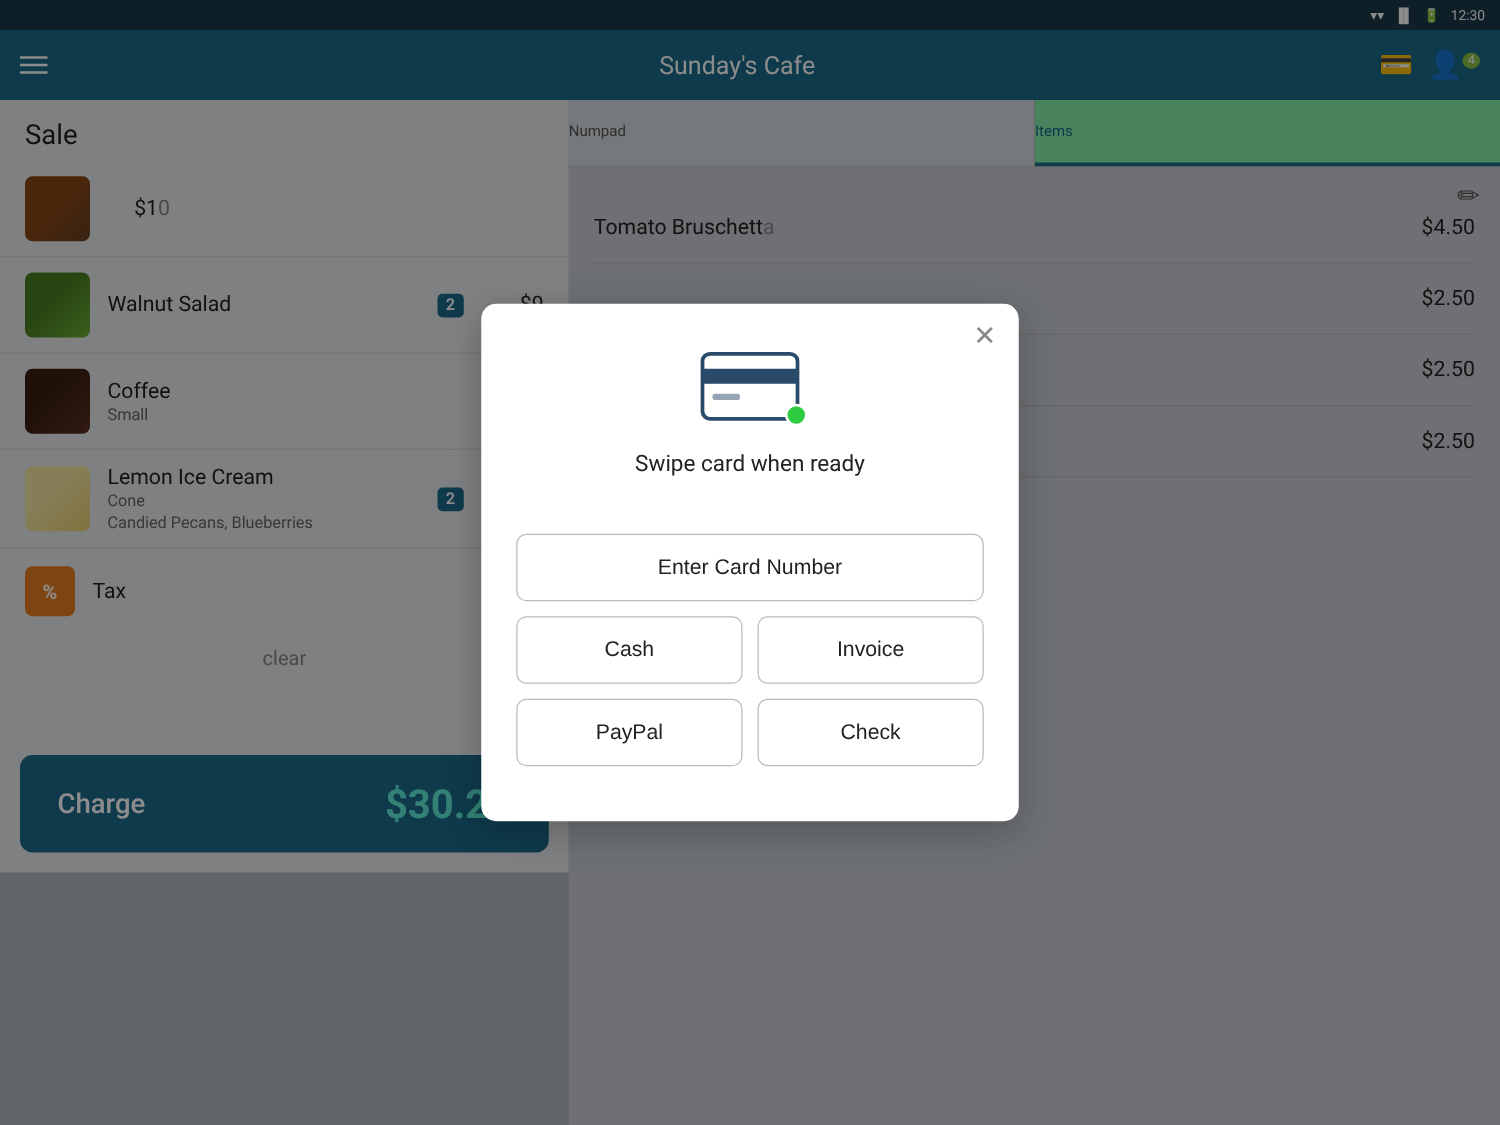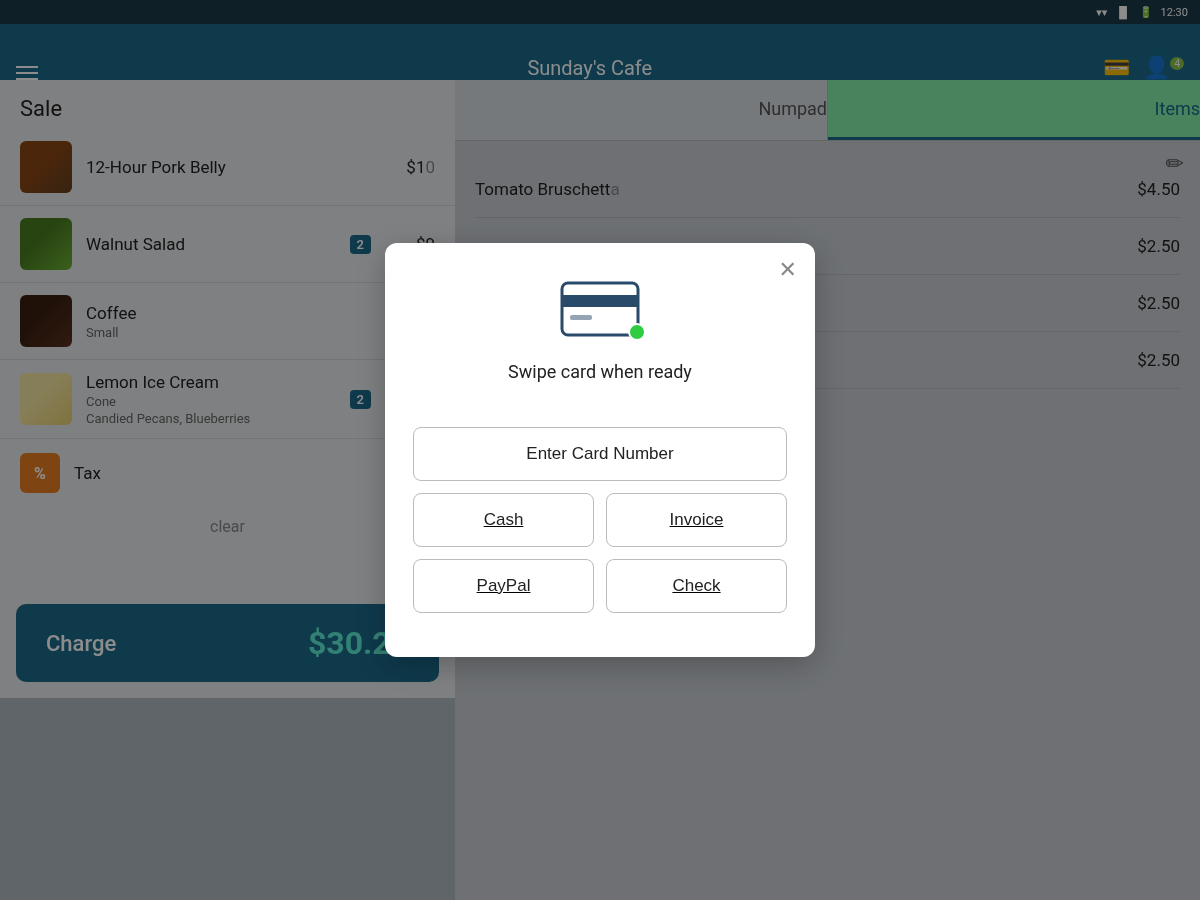--- a/index.html
+++ b/index.html
@@ -11,21 +11,21 @@
       background: #1a3a4a;
       display: flex; align-items: center; justify-content: flex-end;
       padding: 0 12px; gap: 8px;
     }
     .status-bar-icon { color: #fff; font-size: 11px; }
 
     
     .header {
       width: 100%; height: 56px;
       background: #1a6a8a;
-      display: flex; align-items: flex-end; justify-content: space-between;
+      display: flex; align-items: center; justify-content: space-between;
       padding: 0 16px;
       gap: 23px;
     }
     .header-title { color: #fff; font-size: 20px; font-weight: 400; text-align: center; flex: 1; }
     .header-left, .header-right { display: flex; align-items: center; gap: 16px; width: 60px; }
     .header-right { justify-content: flex-end; width: auto; gap: 12px; }
     .hamburger { display: flex; flex-direction: column; gap: 4px; cursor: pointer; }
     .hamburger span { display: block; width: 22px; height: 2px; background: #fff; }
 
     
@@ -96,22 +96,22 @@
     .right-panel {
       flex: 1; height: 820px;
       background: #c8cdd2;
       display: flex; flex-direction: column;
     }
     .tabs {
       display: flex; background: #d8dde2;
       border-bottom: 1px solid #bbb;
     }
     .tab {
-      flex: 1; text-align: right; padding: 18px 0;
-      font-size: 18px; cursor: pointer; color: #555;
+      flex: 1; text-align: left; padding: 18px 0;
+      font-size: 12px; cursor: pointer; color: #555;
     }
     .tab.active { color: #1a6a8a; border-bottom: 3px solid #1a6a8a; background: #86efac; }
     .tab-numpad { border-right: 1px solid #bbb; }
 
     .right-content { flex: 1; padding: 20px; position: relative; }
     .edit-icon {
       position: absolute; top: 10px; right: 16px;
       font-size: 22px; color: #555; cursor: pointer;
     }
 
@@ -158,21 +158,21 @@
       text-align: center; font-size: 18px; color: #222;
       margin-bottom: 45px; font-weight: 400;
     }
     .modal-btn-full {
       width: 100%; padding: 16px;
       border: 1.5px solid #bbb; border-radius: 8px;
       background: #fff; font-size: 17px; color: #222;
       cursor: pointer; margin-bottom: 12px;
       text-align: center;
     }
-    .modal-btn-row { display: flex; gap: 12px; margin-bottom: 12px; text-decoration: underline; }
+    .modal-btn-row { display: flex; gap: 12px; margin-bottom: 12px; }
     .modal-btn-half {
       flex: 1; padding: 16px;
       border: 1.5px solid #bbb; border-radius: 8px;
       background: #fff; font-size: 17px; color: #222;
       cursor: pointer; text-align: center;
     }
 
     
     .food-pork { background: linear-gradient(135deg, #8B4513 40%, #654321 100%); }
     .food-salad { background: linear-gradient(135deg, #4a7c20 40%, #6ab034 100%); }
@@ -208,23 +208,20 @@
 
 <div class="main">
 
   <div class="left-panel">
     <div class="sale-header">Sale</div>
 
     <div class="sale-items">
 
       <div class="sale-item">
         <div class="item-image food-pork"></div>
-        <div class="item-info">
-          <div class="item-name">12-Hour Pork Belly</div>
-        </div>
         <div class="item-price">$1<span style="opacity:0.5">0</span></div>
       </div>
 
       <div class="sale-item">
         <div class="item-image food-salad"></div>
         <div class="item-info">
           <div class="item-name">Walnut Salad</div>
         </div>
         <span class="item-badge">2</span>
         <div class="item-price">$9</div>

